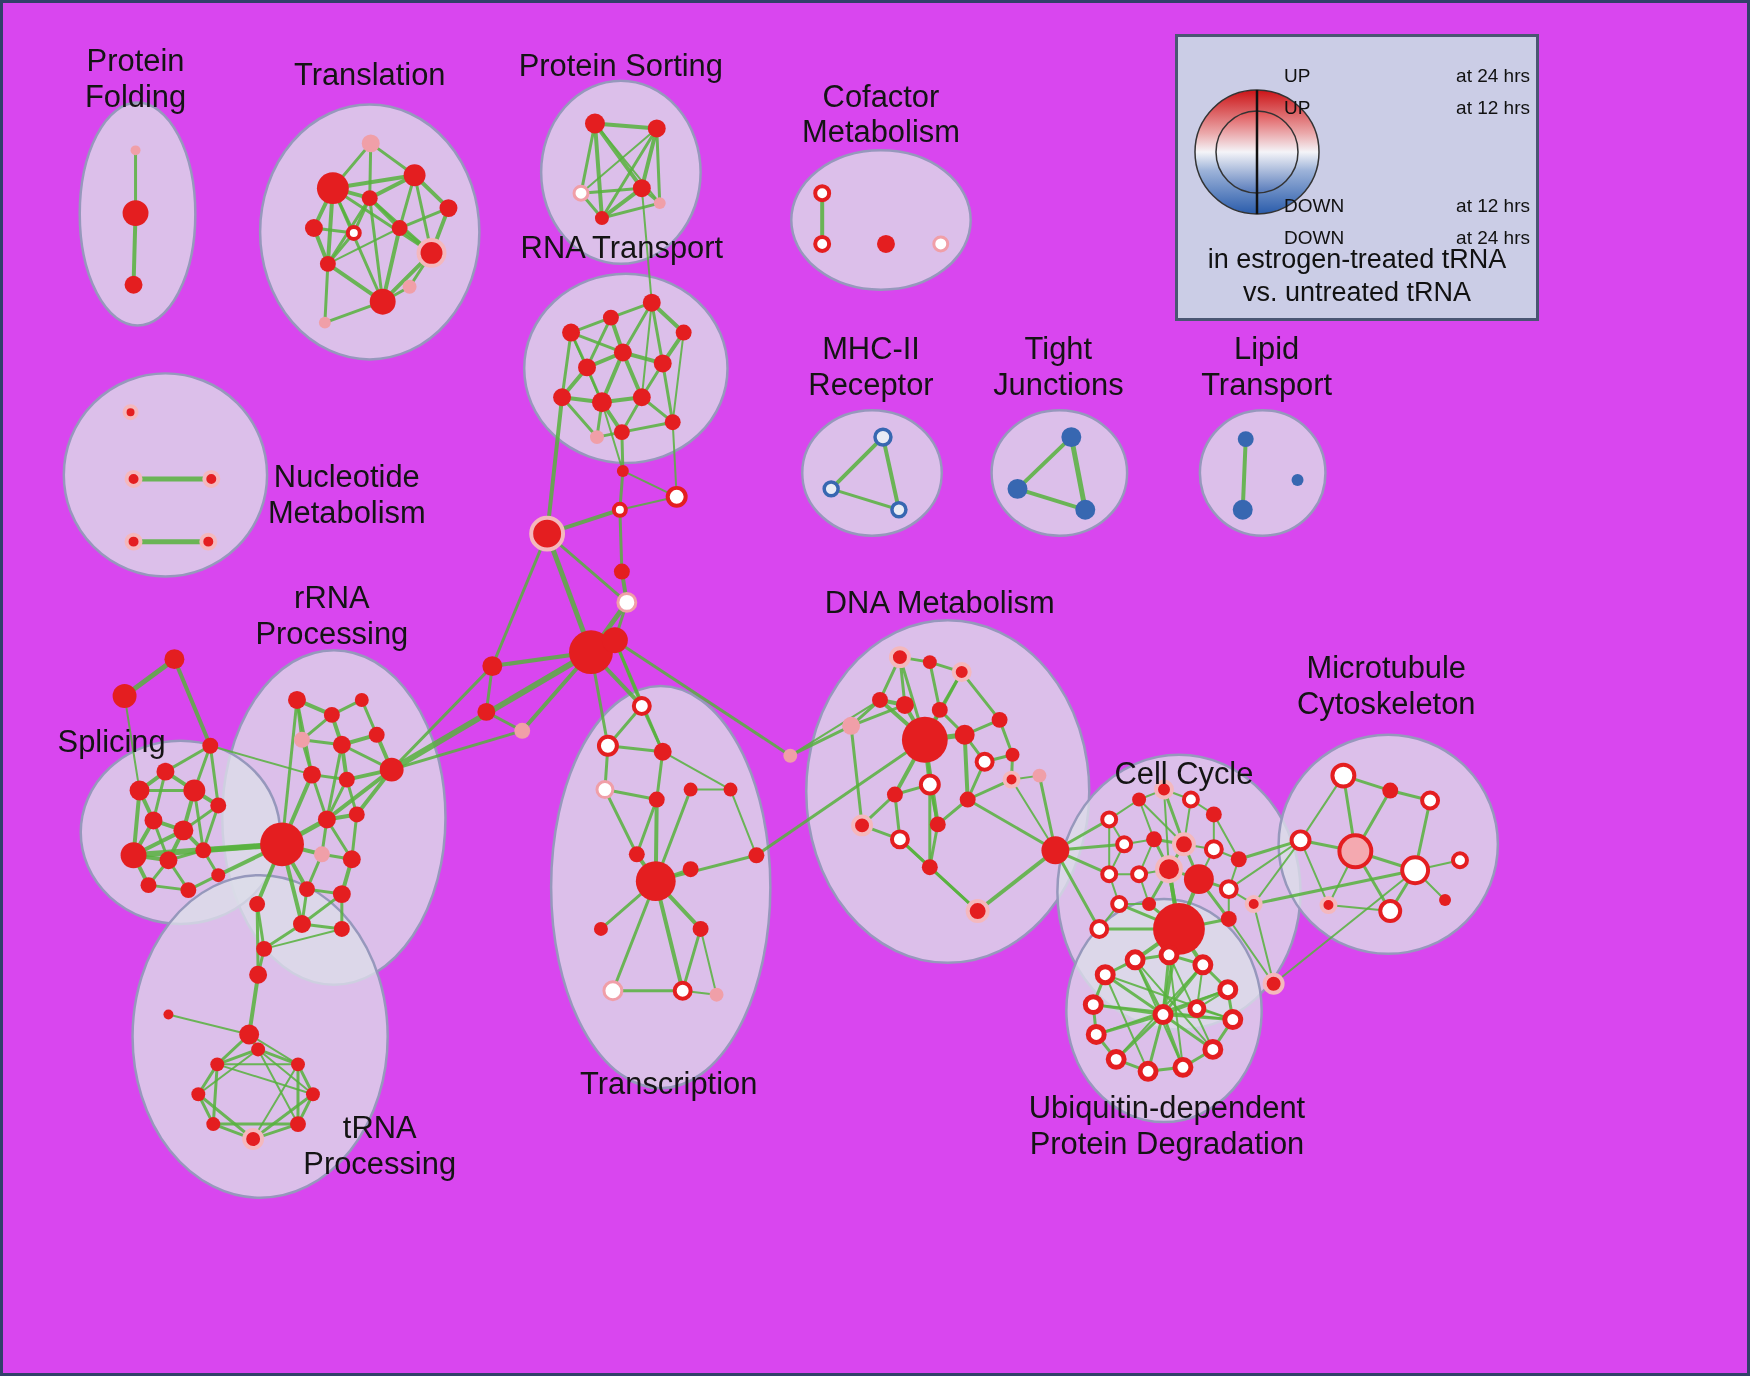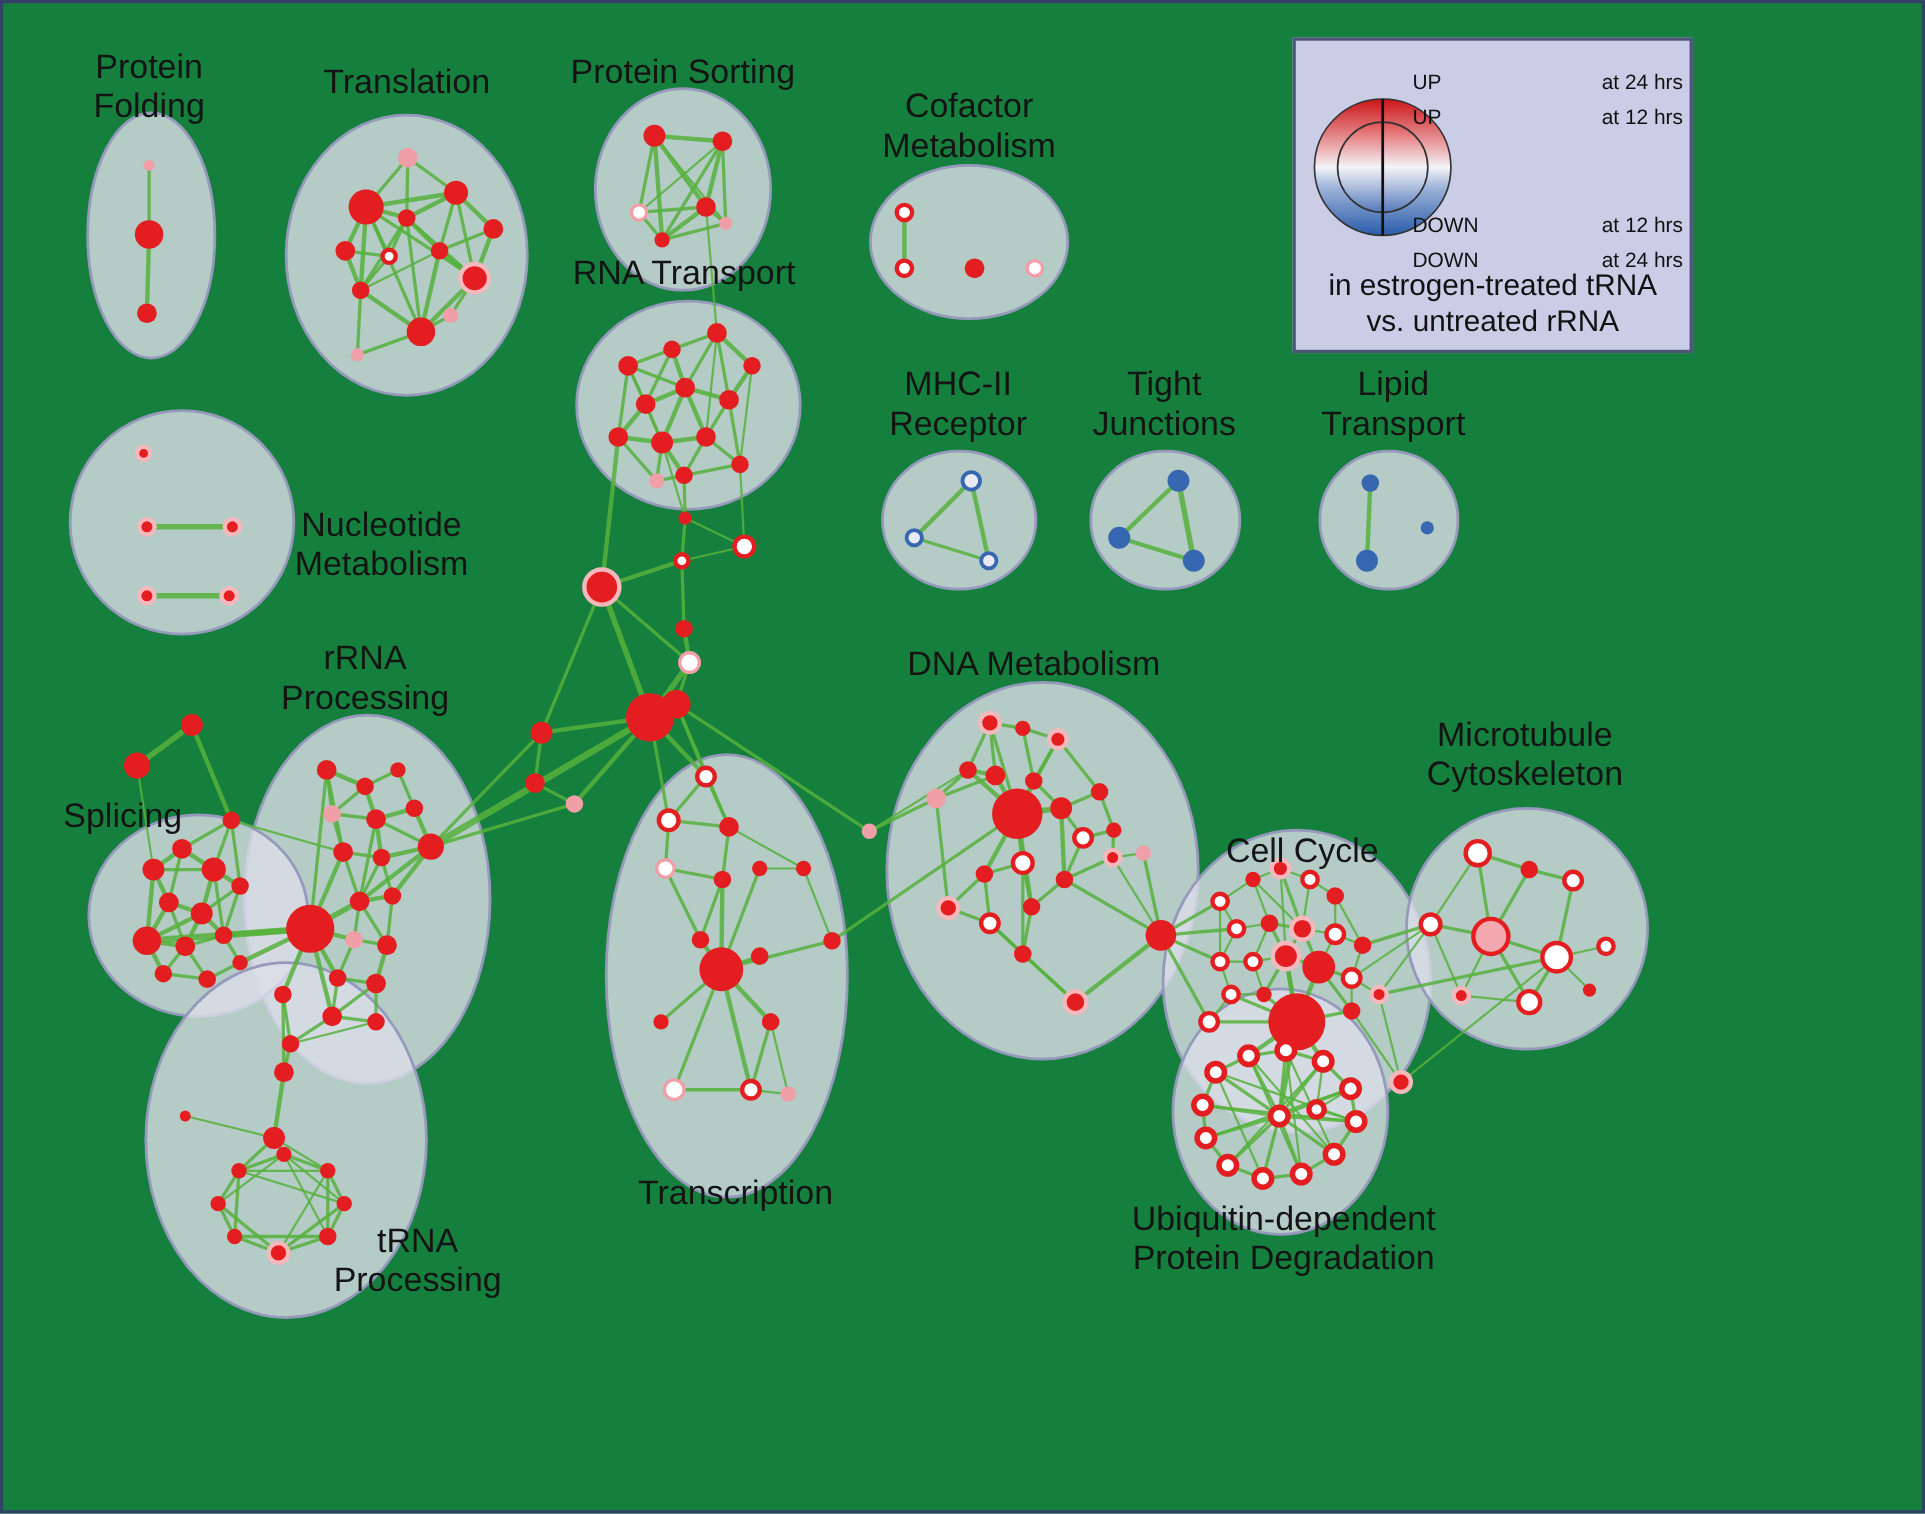--- a/index.html
+++ b/index.html
@@ -1,16 +1,16 @@
 <!DOCTYPE html>
 <html><head>
 <meta charset="utf-8">
 <style>
   html,body{margin:0;padding:0;background:#aeb0cc;}
-  .stage{position:relative;width:1750px;height:1376px;background:#15803d;border:3px solid #33406a;
+  .stage{position:relative;width:1750px;height:1376px;background:#d946ef;border:3px solid #33406a;
          box-sizing:border-box;overflow:hidden;font-family:"Liberation Sans",sans-serif;}
   .network{position:absolute;left:0;top:0;width:100%;height:100%;}
   .cluster-label{font-family:"Liberation Sans",sans-serif;font-size:31px;fill:#141414;}
   .legend{position:absolute;left:1172px;top:31px;width:364px;height:287px;border:3px solid #4a5673;
           background:#cbcde6;box-sizing:border-box;}
   .legend-glyph{position:absolute;left:10px;top:46px;width:138px;height:138px;}
   .lrow{position:absolute;left:106px;width:246px;display:flex;justify-content:space-between;
         font-size:19px;color:#111;white-space:nowrap;}
   .lrow .t{}
   .lnotes{position:absolute;left:0;right:0;top:206px;text-align:center;font-size:27px;color:#111;line-height:1.24;}
@@ -687,16 +687,16 @@
     <div class="lrow" style="top:158px">
       <span>DOWN</span>
       <span class="t">at 12 hrs</span>
     </div>
     <div class="lrow" style="top:190px">
       <span>DOWN</span>
       <span class="t">at 24 hrs</span>
     </div>
     <div class="lnotes">
       <div>in estrogen-treated tRNA</div>
-      <div>vs. untreated rRNA</div>
+      <div>vs. untreated tRNA</div>
     </div>
   </div>
 </div>
 
 </body></html>

